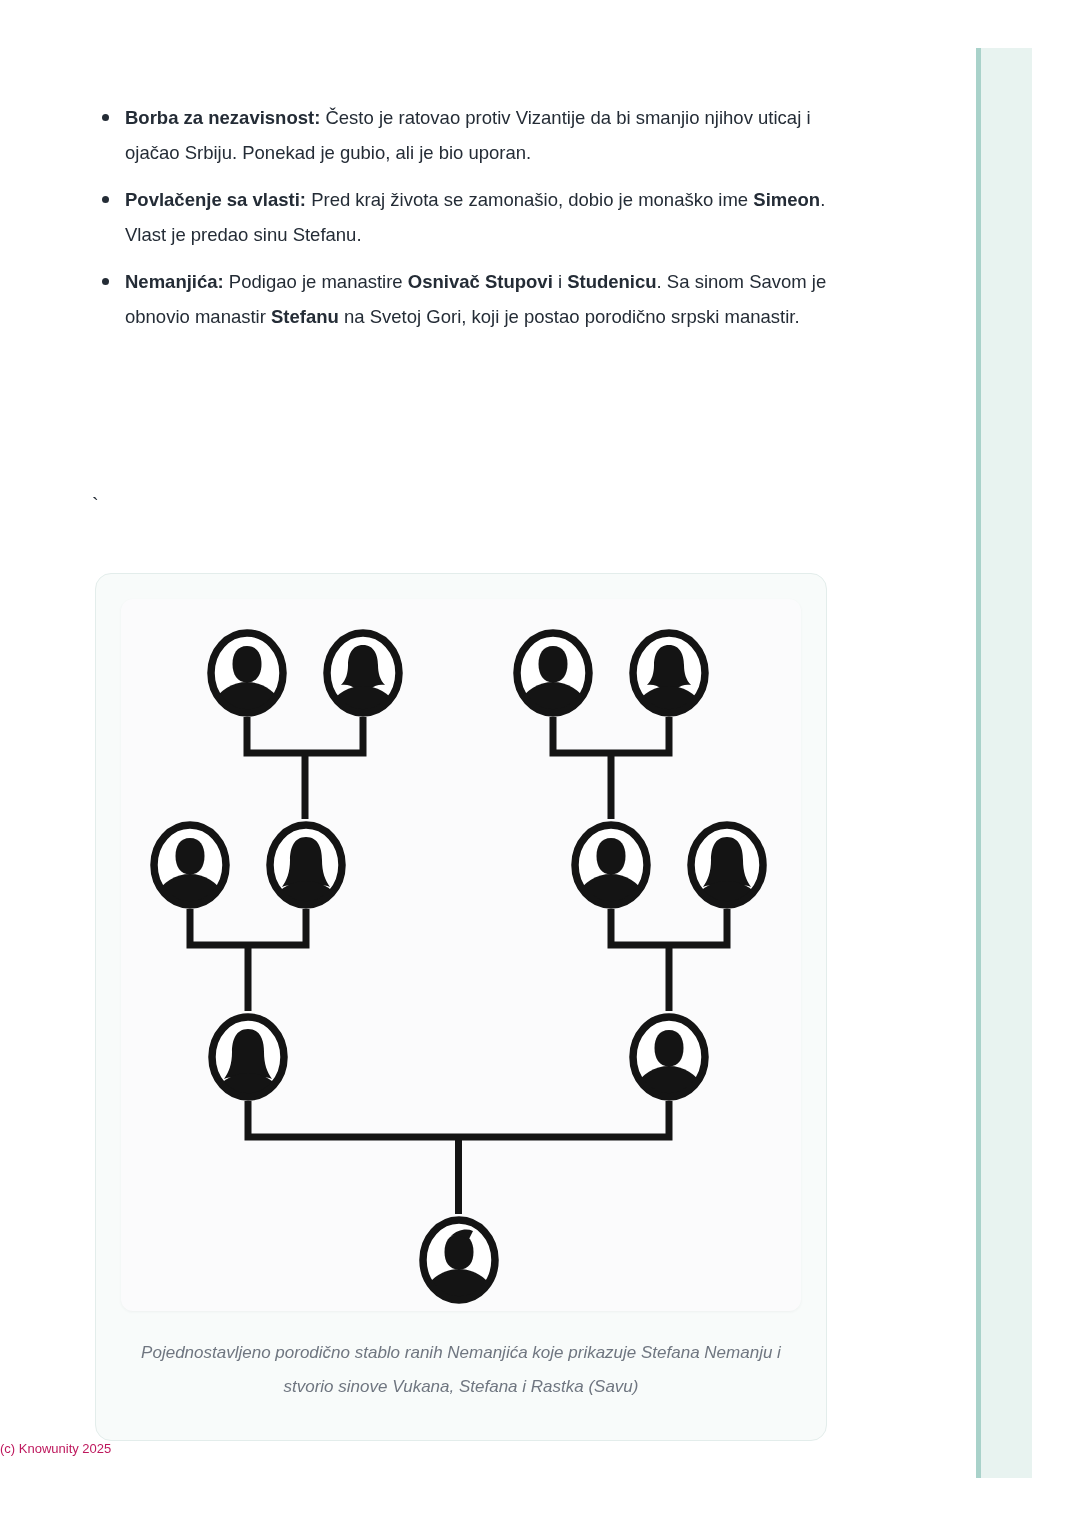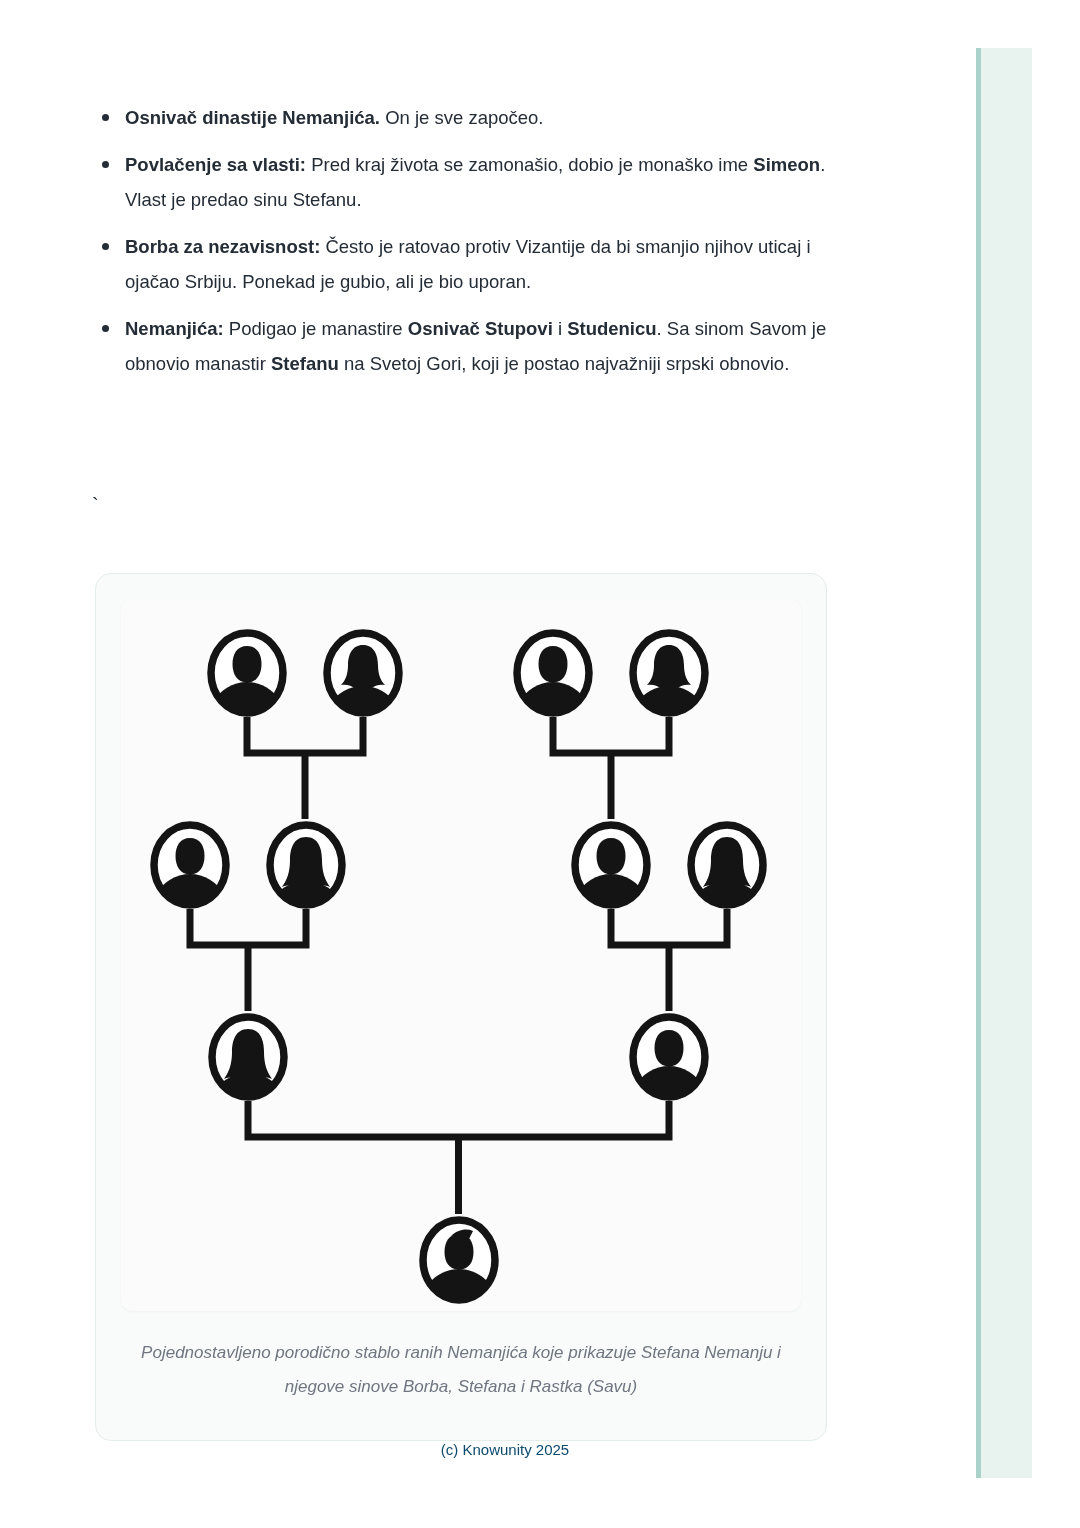--- a/index.html
+++ b/index.html
@@ -59,38 +59,37 @@
   .tree-line{fill:none;stroke:var(--ink,#141414);stroke-width:7;}
 
   .caption{
     position:absolute;left:30px;right:30px;top:762px;
     text-align:center;font-style:italic;
     font-size:17px;line-height:34px;color:#6f7680;
   }
 
   .footer{
     position:absolute;left:0;top:1441px;width:1010px;
-    text-align:center;font-size:15px;color:#0c4a6e;z-index:1;
+    text-align:left;font-size:13px;color:#be185d;z-index:1;
   }
 </style>
 </head>
 <body>
 
 <div class="page">
 
   <div class="strip">
     <div class="strip-edge"></div>
   </div>
 
 
   <ul class="bullets">
-      <li><span class="b">Osnivač dinastije Nemanjića.</span><span> On je sve započeo.</span></li>
+      <li><span class="b">Borba za nezavisnost:</span><span> Često je ratovao protiv Vizantije da bi smanjio njihov uticaj i ojačao Srbiju. Ponekad je gubio, ali je bio uporan.</span></li>
       <li><span class="b">Povlačenje sa vlasti:</span><span> Pred kraj života se zamonašio, dobio je monaško ime </span><span class="b">Simeon</span><span>. Vlast je predao sinu Stefanu.</span></li>
-      <li><span class="b">Borba za nezavisnost:</span><span> Često je ratovao protiv Vizantije da bi smanjio njihov uticaj i ojačao Srbiju. Ponekad je gubio, ali je bio uporan.</span></li>
-      <li><span class="b">Nemanjića:</span><span> Podigao je manastire </span><span class="b">Osnivač Stupovi</span><span> i </span><span class="b">Studenicu</span><span>. Sa sinom Savom je obnovio manastir </span><span class="b">Stefanu</span><span> na Svetoj Gori, koji je postao najvažniji srpski obnovio.</span></li>
+      <li><span class="b">Nemanjića:</span><span> Podigao je manastire </span><span class="b">Osnivač Stupovi</span><span> i </span><span class="b">Studenicu</span><span>. Sa sinom Savom je obnovio manastir </span><span class="b">Stefanu</span><span> na Svetoj Gori, koji je postao porodično srpski manastir.</span></li>
     </ul>
 
   <div class="stray">`</div>
 
   <figure class="card">
     <div class="tree-canvas">
       <svg viewBox="0 0 680 712" xmlns="http://www.w3.org/2000/svg">
         <defs>
           <clipPath id="avatar-clip">
               <ellipse cx="0" cy="0" rx="36" ry="40"></ellipse>
@@ -146,18 +145,18 @@
             <use href="#person-male" x="69" y="266"></use>
             <use href="#person-female-long" x="185" y="266"></use>
             <use href="#person-male" x="490" y="266"></use>
             <use href="#person-female-long" x="606" y="266"></use>
             <use href="#person-female-long" x="127" y="458"></use>
             <use href="#person-male" x="548" y="458"></use>
             <use href="#person-male-quiff" x="338" y="661"></use>
           </g>
       </svg>
     </div>
-    <figcaption class="caption">Pojednostavljeno porodično stablo ranih Nemanjića koje prikazuje Stefana Nemanju i njegove sinove Borba, Stefana i Rastka (Savu)</figcaption>
+    <figcaption class="caption">Pojednostavljeno porodično stablo ranih Nemanjića koje prikazuje Stefana Nemanju i stvorio sinove Vukana, Stefana i Rastka (Savu)</figcaption>
   </figure>
 
   <div class="footer">(c) Knowunity 2025</div>
 
 </div>
 
 </body></html>

